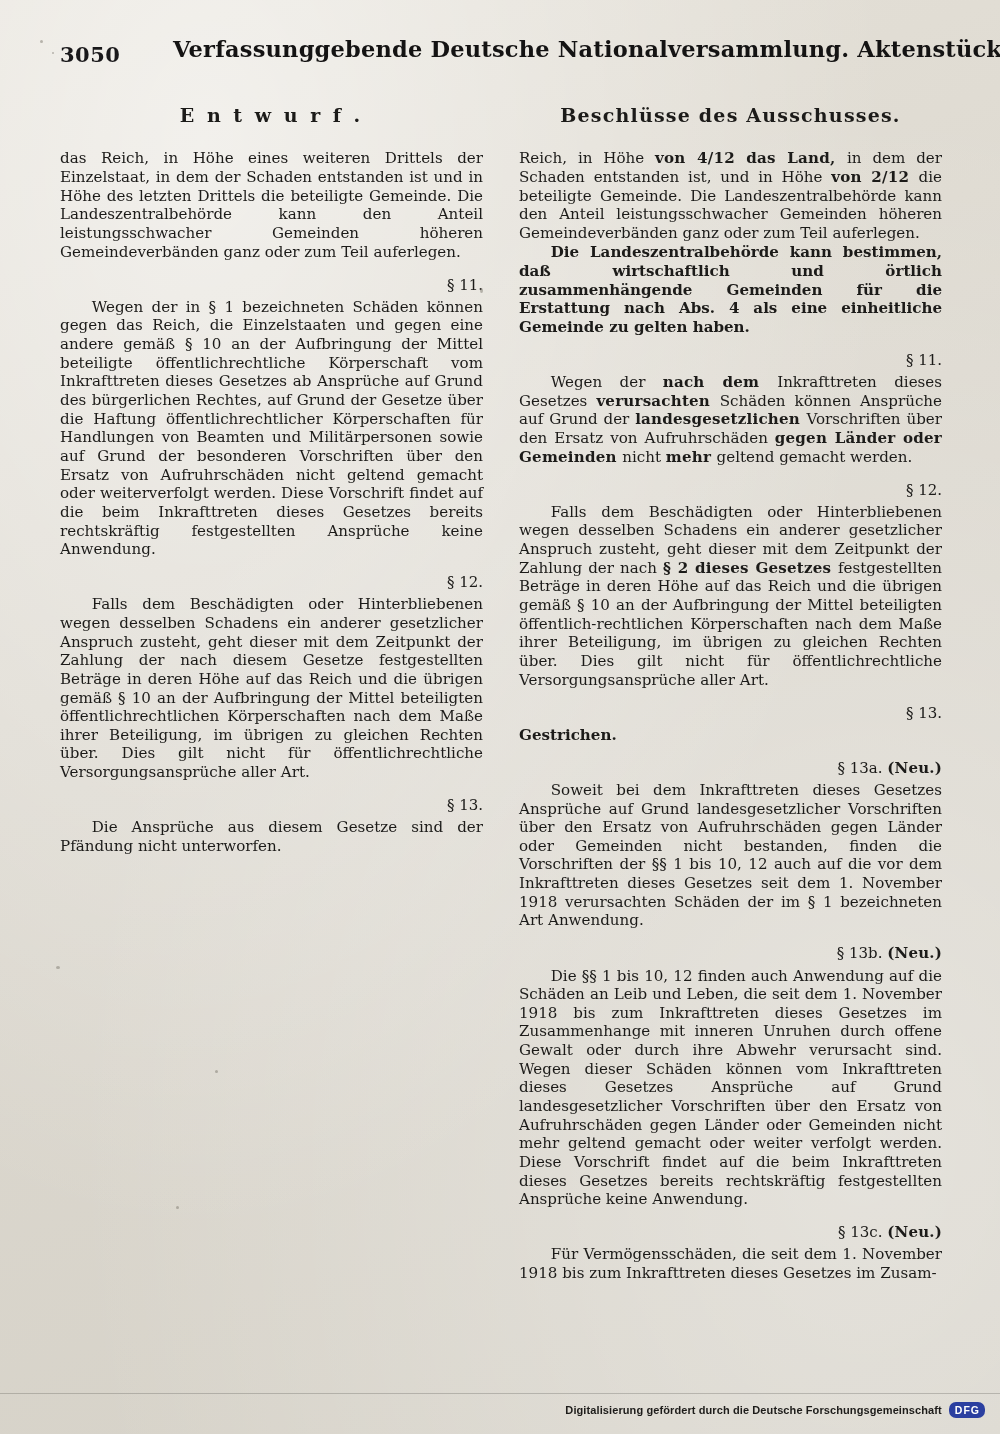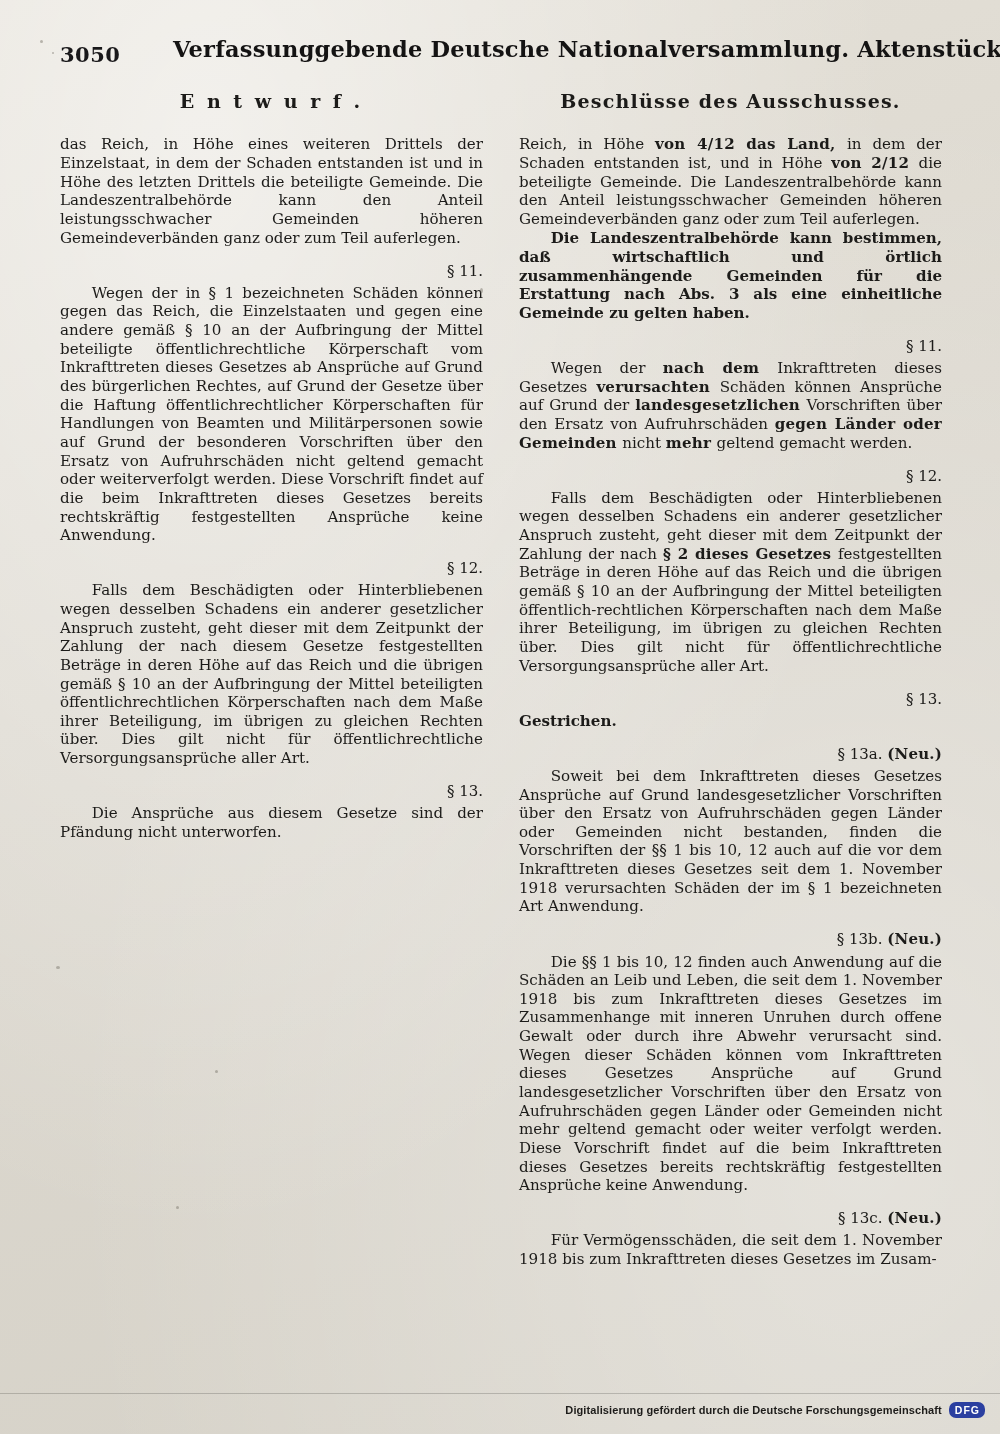--- a/index.html
+++ b/index.html
@@ -69,21 +69,21 @@
     font-size: 22.5px;
     font-weight: 700;
     letter-spacing: 0.2px;
     color: #141313;
     white-space: nowrap;
   }
 
   
   .cols {
     position: relative;
-    margin-top: 18px;
+    margin-top: 32px;
     display: flex;
     gap: 36px;
     padding: 0 20px 0 22px;
   }
   .col {
     width: 425px;
     font-size: 15.1px;
     line-height: 1.235;
     text-align: justify;
     color: #1c1b19;
@@ -192,21 +192,21 @@
               <div class="para-sec">§ 12.</div>
               <p class="ind">Falls dem Beschädigten oder Hinterbliebenen wegen desselben Schadens ein anderer gesetzlicher Anspruch zusteht, geht dieser mit dem Zeitpunkt der Zahlung der nach diesem Gesetze festgestellten Beträge in deren Höhe auf das Reich und die übrigen gemäß § 10 an der Aufbringung der Mittel beteiligten öffentlichrechtlichen Körperschaften nach dem Maße ihrer Beteiligung, im übrigen zu gleichen Rechten über. Dies gilt nicht für öffentlichrechtliche Versorgungsansprüche aller Art.</p>
               <div class="para-sec">§ 13.</div>
               <p class="ind">Die Ansprüche aus diesem Gesetze sind der Pfändung nicht unterworfen.</p>
             </div>
         </div>
         <div class="col">
           <div class="col-head right">Beschlüsse des Ausschusses.</div>
           <div id="right-blocks">
               <p class="noind"><span>Reich, in Höhe </span><span class="fat">von </span><span class="fat">4/12 </span><span class="fat">das Land, </span><span>in dem der Schaden entstanden ist, und in Höhe </span><span class="fat">von </span><span class="fat">2/12 </span><span>die beteiligte Gemeinde. Die Landeszentralbehörde kann den Anteil leistungsschwacher Gemeinden höheren Gemeindeverbänden ganz oder zum Teil auferlegen.</span></p>
-              <p class="ind blockbold">Die Landeszentralbehörde kann bestimmen, daß wirtschaftlich und örtlich zusammenhängende Gemeinden für die Erstattung nach Abs. 3 als eine einheitliche Gemeinde zu gelten haben.</p>
+              <p class="ind blockbold">Die Landeszentralbehörde kann bestimmen, daß wirtschaftlich und örtlich zusammenhängende Gemeinden für die Erstattung nach Abs. 4 als eine einheitliche Gemeinde zu gelten haben.</p>
               <div class="para-sec">§ 11.</div>
               <p class="ind"><span>Wegen der </span><span class="fat">nach dem </span><span>Inkrafttreten dieses Gesetzes </span><span class="fat">verursachten </span><span>Schäden können Ansprüche auf Grund der </span><span class="fat">landesgesetzlichen </span><span>Vorschriften über den Ersatz von Aufruhrschäden </span><span class="fat">gegen Länder oder Gemeinden </span><span>nicht </span><span class="fat">mehr </span><span>geltend gemacht werden.</span></p>
               <div class="para-sec">§ 12.</div>
               <p class="ind"><span>Falls dem Beschädigten oder Hinterbliebenen wegen desselben Schadens ein anderer gesetzlicher Anspruch zusteht, geht dieser mit dem Zeitpunkt der Zahlung der nach </span><span class="fat">§ 2 dieses Gesetzes </span><span>festgestellten Beträge in deren Höhe auf das Reich und die übrigen gemäß § 10 an der Aufbringung der Mittel beteiligten öffentlich-rechtlichen Körperschaften nach dem Maße ihrer Beteiligung, im übrigen zu gleichen Rechten über. Dies gilt nicht für öffentlichrechtliche Versorgungsansprüche aller Art.</span></p>
               <div class="para-sec">§ 13.</div>
               <div class="struck-head">Gestrichen.</div>
               <div class="para-sec"><span>§ 13a. </span><span class="fat">(Neu.)</span></div>
               <p class="ind">Soweit bei dem Inkrafttreten dieses Gesetzes Ansprüche auf Grund landesgesetzlicher Vorschriften über den Ersatz von Aufruhrschäden gegen Länder oder Gemeinden nicht bestanden, finden die Vorschriften der §§ 1 bis 10, 12 auch auf die vor dem Inkrafttreten dieses Gesetzes seit dem 1. November 1918 verursachten Schäden der im § 1 bezeichneten Art Anwendung.</p>
               <div class="para-sec"><span>§ 13b. </span><span class="fat">(Neu.)</span></div>
               <p class="ind">Die §§ 1 bis 10, 12 finden auch Anwendung auf die Schäden an Leib und Leben, die seit dem 1. November 1918 bis zum Inkrafttreten dieses Gesetzes im Zusammenhange mit inneren Unruhen durch offene Gewalt oder durch ihre Abwehr verursacht sind. Wegen dieser Schäden können vom Inkrafttreten dieses Gesetzes Ansprüche auf Grund landesgesetzlicher Vorschriften über den Ersatz von Aufruhrschäden gegen Länder oder Gemeinden nicht mehr geltend gemacht oder weiter verfolgt werden. Diese Vorschrift findet auf die beim Inkrafttreten dieses Gesetzes bereits rechtskräftig festgestellten Ansprüche keine Anwendung.</p>

